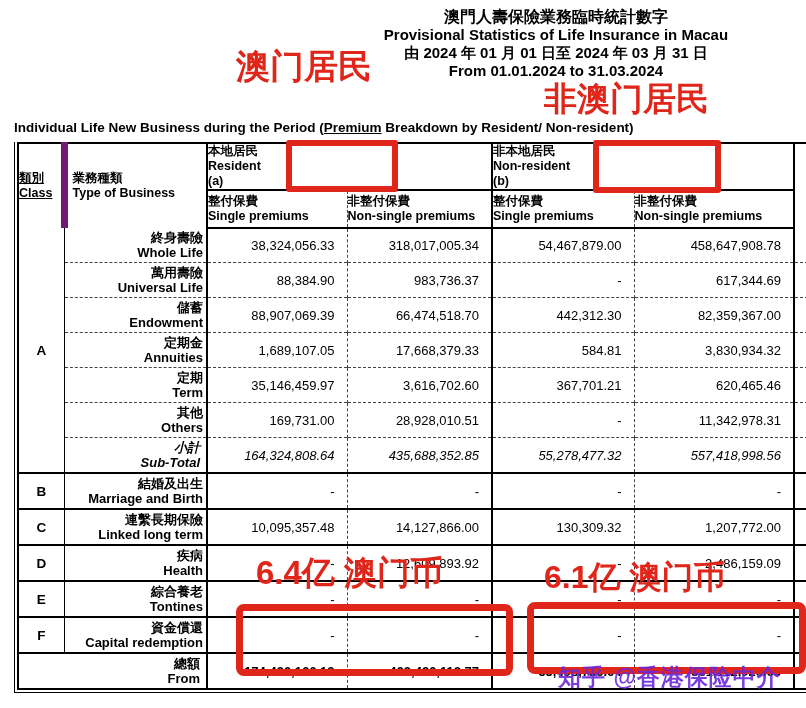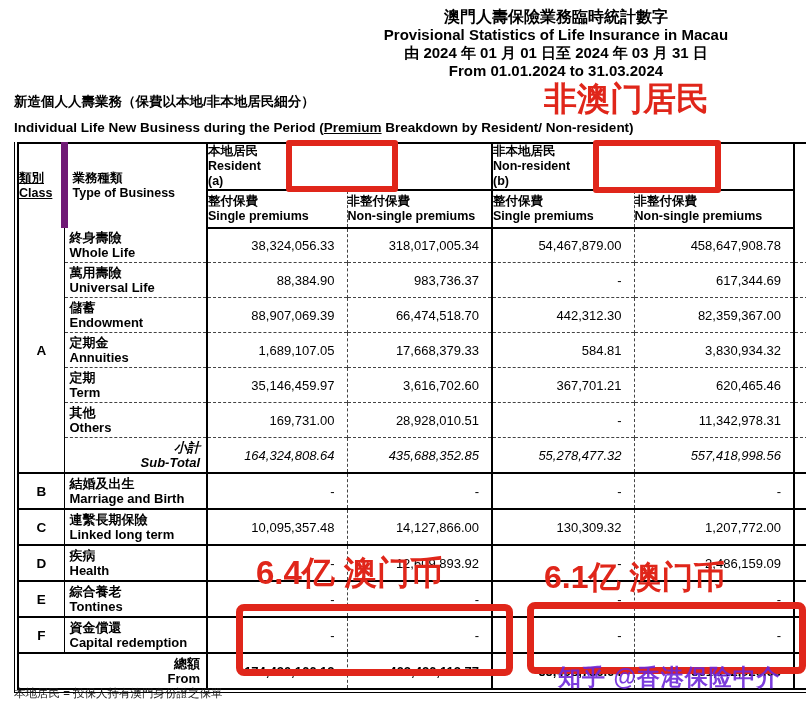--- a/index.html
+++ b/index.html
@@ -24,21 +24,21 @@
               border-left: 1px solid #000; border-bottom: 1px solid #000; padding: 0 0 2px 2px; }
   table { border-collapse: collapse; table-layout: fixed; width: 816px; border: 2px solid #000; }
   th, td { padding: 0; vertical-align: middle; }
   th { font-weight: bold; font-size: 12.5px; line-height: 15px; text-align: left; }
   .h-row1 { height: 47px; }
   .h-row2 { height: 38px; }
   .h-row1 th.grp { border-bottom: 2px solid #000; }
   .h-row2 th { border-bottom: 2px solid #000; }
   .cls  { text-align: center; font-weight: bold; font-size: 13.5px; border-right: 1px solid #000; }
   th.clsH { border-right: 7px solid #701a75; text-decoration: underline; }
-  .type { border-right: 2px solid #000; text-align: left; padding: 2px 3px 2px 5px; }
+  .type { border-right: 2px solid #000; text-align: right; padding: 2px 3px 2px 5px; }
   th.typeH { border-right: 2px solid #000; text-align: left; padding-left: 5px; }
   .zh { font-size: 13px; font-weight: bold; line-height: 15px; }
   .en { font-size: 13px; font-weight: bold; line-height: 15px; }
   .num { text-align: right; padding-right: 12px; font-size: 13px; padding-left: 36px; }
   .dashL { border-left: 1px dashed #444; }
   .grpL  { border-left: 2px solid #000; }
   .stub  { border-left: 2px solid #000; }
   tbody tr { height: 33px; }
   tr.dashT  td { border-top: 1px dashed #444; }
   tr.solidT td { border-top: 2px solid #000; }
@@ -71,21 +71,20 @@
 
 <div id="canvas">
 
   <div class="title-block">
     <div class="title-zh">澳門人壽保險業務臨時統計數字</div>
     <div class="title-en">Provisional Statistics of Life Insurance in Macau</div>
     <div class="title-date-zh">由 2024 年 01 月 01 日至 2024 年 03 月 31 日</div>
     <div class="title-date-en">From 01.01.2024 to 31.03.2024</div>
   </div>
 
-  <div class="subtitle-zh">新造個人人壽業務（保費以本地/非本地居民細分）</div>
   <div class="subtitle-en"><span>Individual Life New Business during the Period (</span><span class="u">Premium</span><span> Breakdown by Resident/ Non-resident)</span></div>
 
   <div class="tbl-wrap">
   <table>
     <colgroup>
       <col style="width:46px">
           <col style="width:143px">
           <col style="width:140px">
       <col style="width:145px">
           <col style="width:142px">
@@ -280,22 +279,22 @@
         <td class="num">174,420,166.12</td>
         <td class="num dashL">462,426,112.77</td>
         <td class="num grpL">55,408,786.64</td>
         <td class="num dashL">561,112,929.65</td>
         <td class="stub"></td>
       </tr>
     </tbody>
   </table>
   </div>
 
-  <div class="footnote">本地居民 = 投保人持有澳門身份證之保單</div>
-
+
+  <div class="red-text ann-resident">澳门居民</div>
   <div class="red-text ann-nonresident">非澳门居民</div>
   <div class="red-text ann-total-left">6.4亿 澳门币</div>
   <div class="red-text ann-total-right">6.1亿 澳门币</div>
   <div class="red-box box-resident"></div>
   <div class="red-box box-nonresident"></div>
   <div class="red-box box-total-left"></div>
   <div class="red-box box-total-right"></div>
 
   <div class="watermark">知乎 @香港保险中介</div>
 

